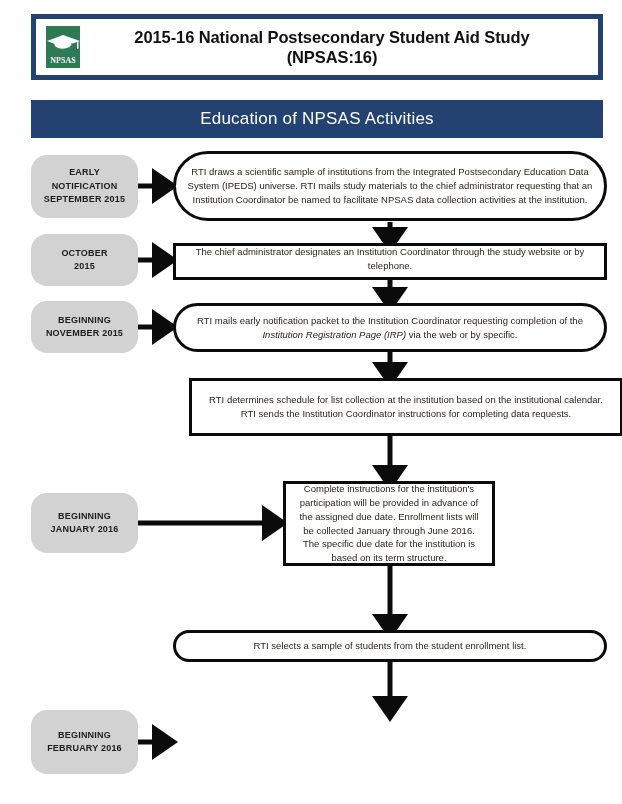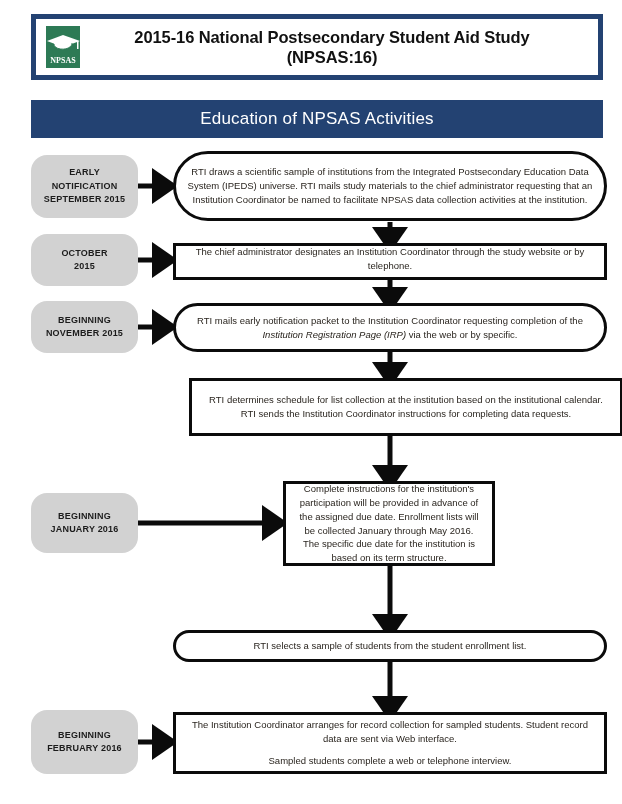--- a/index.html
+++ b/index.html
@@ -203,28 +203,21 @@
 
   <div class="pbox rounded" style="left:173px; top:303px; width:434px; height:49px;">
     <span class="inner"><span>RTI mails early notification packet to the Institution Coordinator requesting completion of the </span><em>Institution Registration Page (IRP)</em><span> via the web or by specific.</span></span>
   </div>
 
   <div class="pbox" style="left:173px; top:378px; width:434px; height:58px;margin-left:16px;">
     <span class="inner">RTI determines schedule for list collection at the institution based on the institutional calendar. RTI sends the Institution Coordinator instructions for completing data requests.</span>
   </div>
 
   <div class="pbox" style="left:283px; top:481px; width:212px; height:85px;">
-    <span class="inner">Complete instructions for the institution's participation will be provided in advance of the assigned due date. Enrollment lists will be collected January through May 2016. The specific due date for the institution is based on its term structure.</span>
+    <span class="inner">Complete instructions for the institution's participation will be provided in advance of the assigned due date. Enrollment lists will be collected January through June 2016. The specific due date for the institution is based on its term structure.</span>
   </div>
 
   <div class="pbox rounded" style="left:173px; top:630px; width:434px; height:32px;">
     <span class="inner">RTI selects a sample of students from the student enrollment list.</span>
   </div>
 
-  <div class="pbox" style="left:173px; top:712px; width:434px; height:62px;">
-    <span class="inner">
-      <span>The Institution Coordinator arranges for record collection for sampled students. Student record data are sent via Web interface.</span>
-      <span class="spacer"></span>
-      <span>Sampled students complete a web or telephone interview.</span>
-    </span>
-  </div>
 
 </div>
 
 </body></html>

